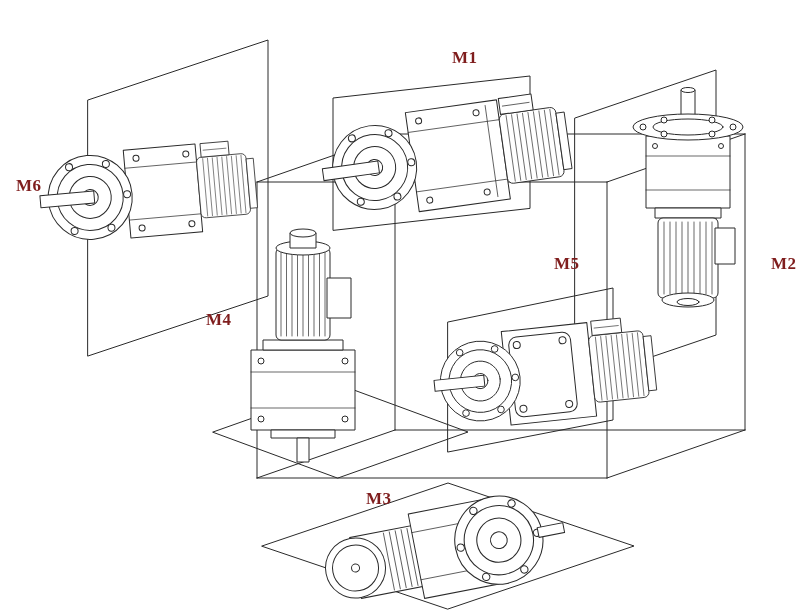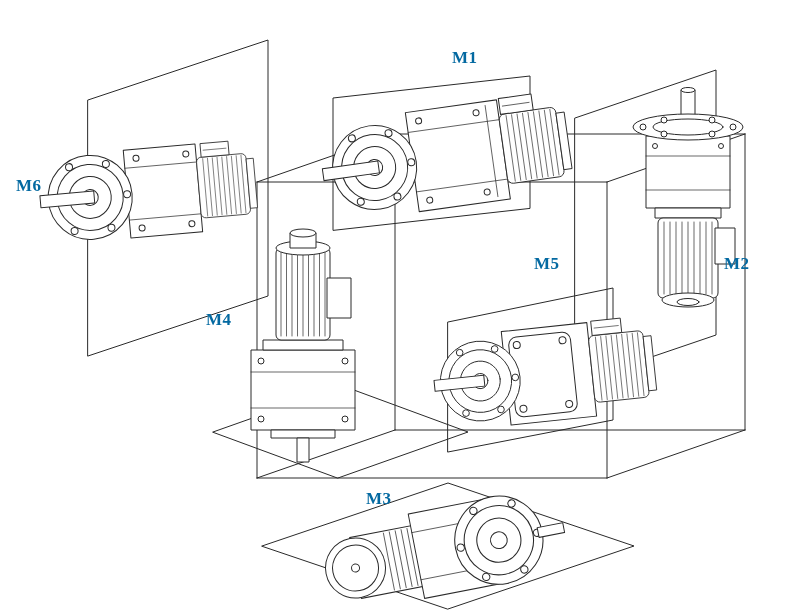--- a/index.html
+++ b/index.html
@@ -1,18 +1,18 @@
 <!DOCTYPE html>
 <html><head>
 <meta charset="utf-8">
 <style>
   html,body{margin:0;padding:0;background:#fff;}
   #stage{position:relative;width:800px;height:613px;background:#ffffff;overflow:hidden;
          font-family:"Liberation Serif", serif;}
-  .lbl{position:absolute;font-weight:bold;font-size:17px;color:#0369a1;letter-spacing:.5px;
+  .lbl{position:absolute;font-weight:bold;font-size:17px;color:#7f1d1d;letter-spacing:.5px;
        font-family:"Liberation Serif", serif;}
   svg{position:absolute;left:0;top:0;}
   .s{stroke:#2a2a2a;stroke-width:1;fill:none;stroke-linejoin:round;stroke-linecap:round;}
   .f{stroke:#2a2a2a;stroke-width:1;fill:#ffffff;stroke-linejoin:round;}
   .thin{stroke-width:.7;}
 </style>
 </head>
 <body>
 
 <div id="stage">
@@ -166,18 +166,18 @@
       <g>
         <rect class="f" x="-22" y="-43" width="76" height="86"></rect>
         <path class="s thin" d="M-22 -24 H40 M-22 24 H40"></path>
       </g>
       <use href="#flange" transform="translate(62,0) scale(1.05)"></use>
       <rect class="f" x="102" y="-5" width="26" height="10"></rect>
     </g>
   </svg>
 
   <div class="lbl" style="left:452px;top:48px">M1</div>
-  <div class="lbl" style="left:724px;top:254px">M2</div>
+  <div class="lbl" style="left:771px;top:254px">M2</div>
   <div class="lbl" style="left:366px;top:489px">M3</div>
   <div class="lbl" style="left:206px;top:310px">M4</div>
-  <div class="lbl" style="left:534px;top:254px">M5</div>
+  <div class="lbl" style="left:554px;top:254px">M5</div>
   <div class="lbl" style="left:16px;top:176px">M6</div>
 </div>
 
 </body></html>

